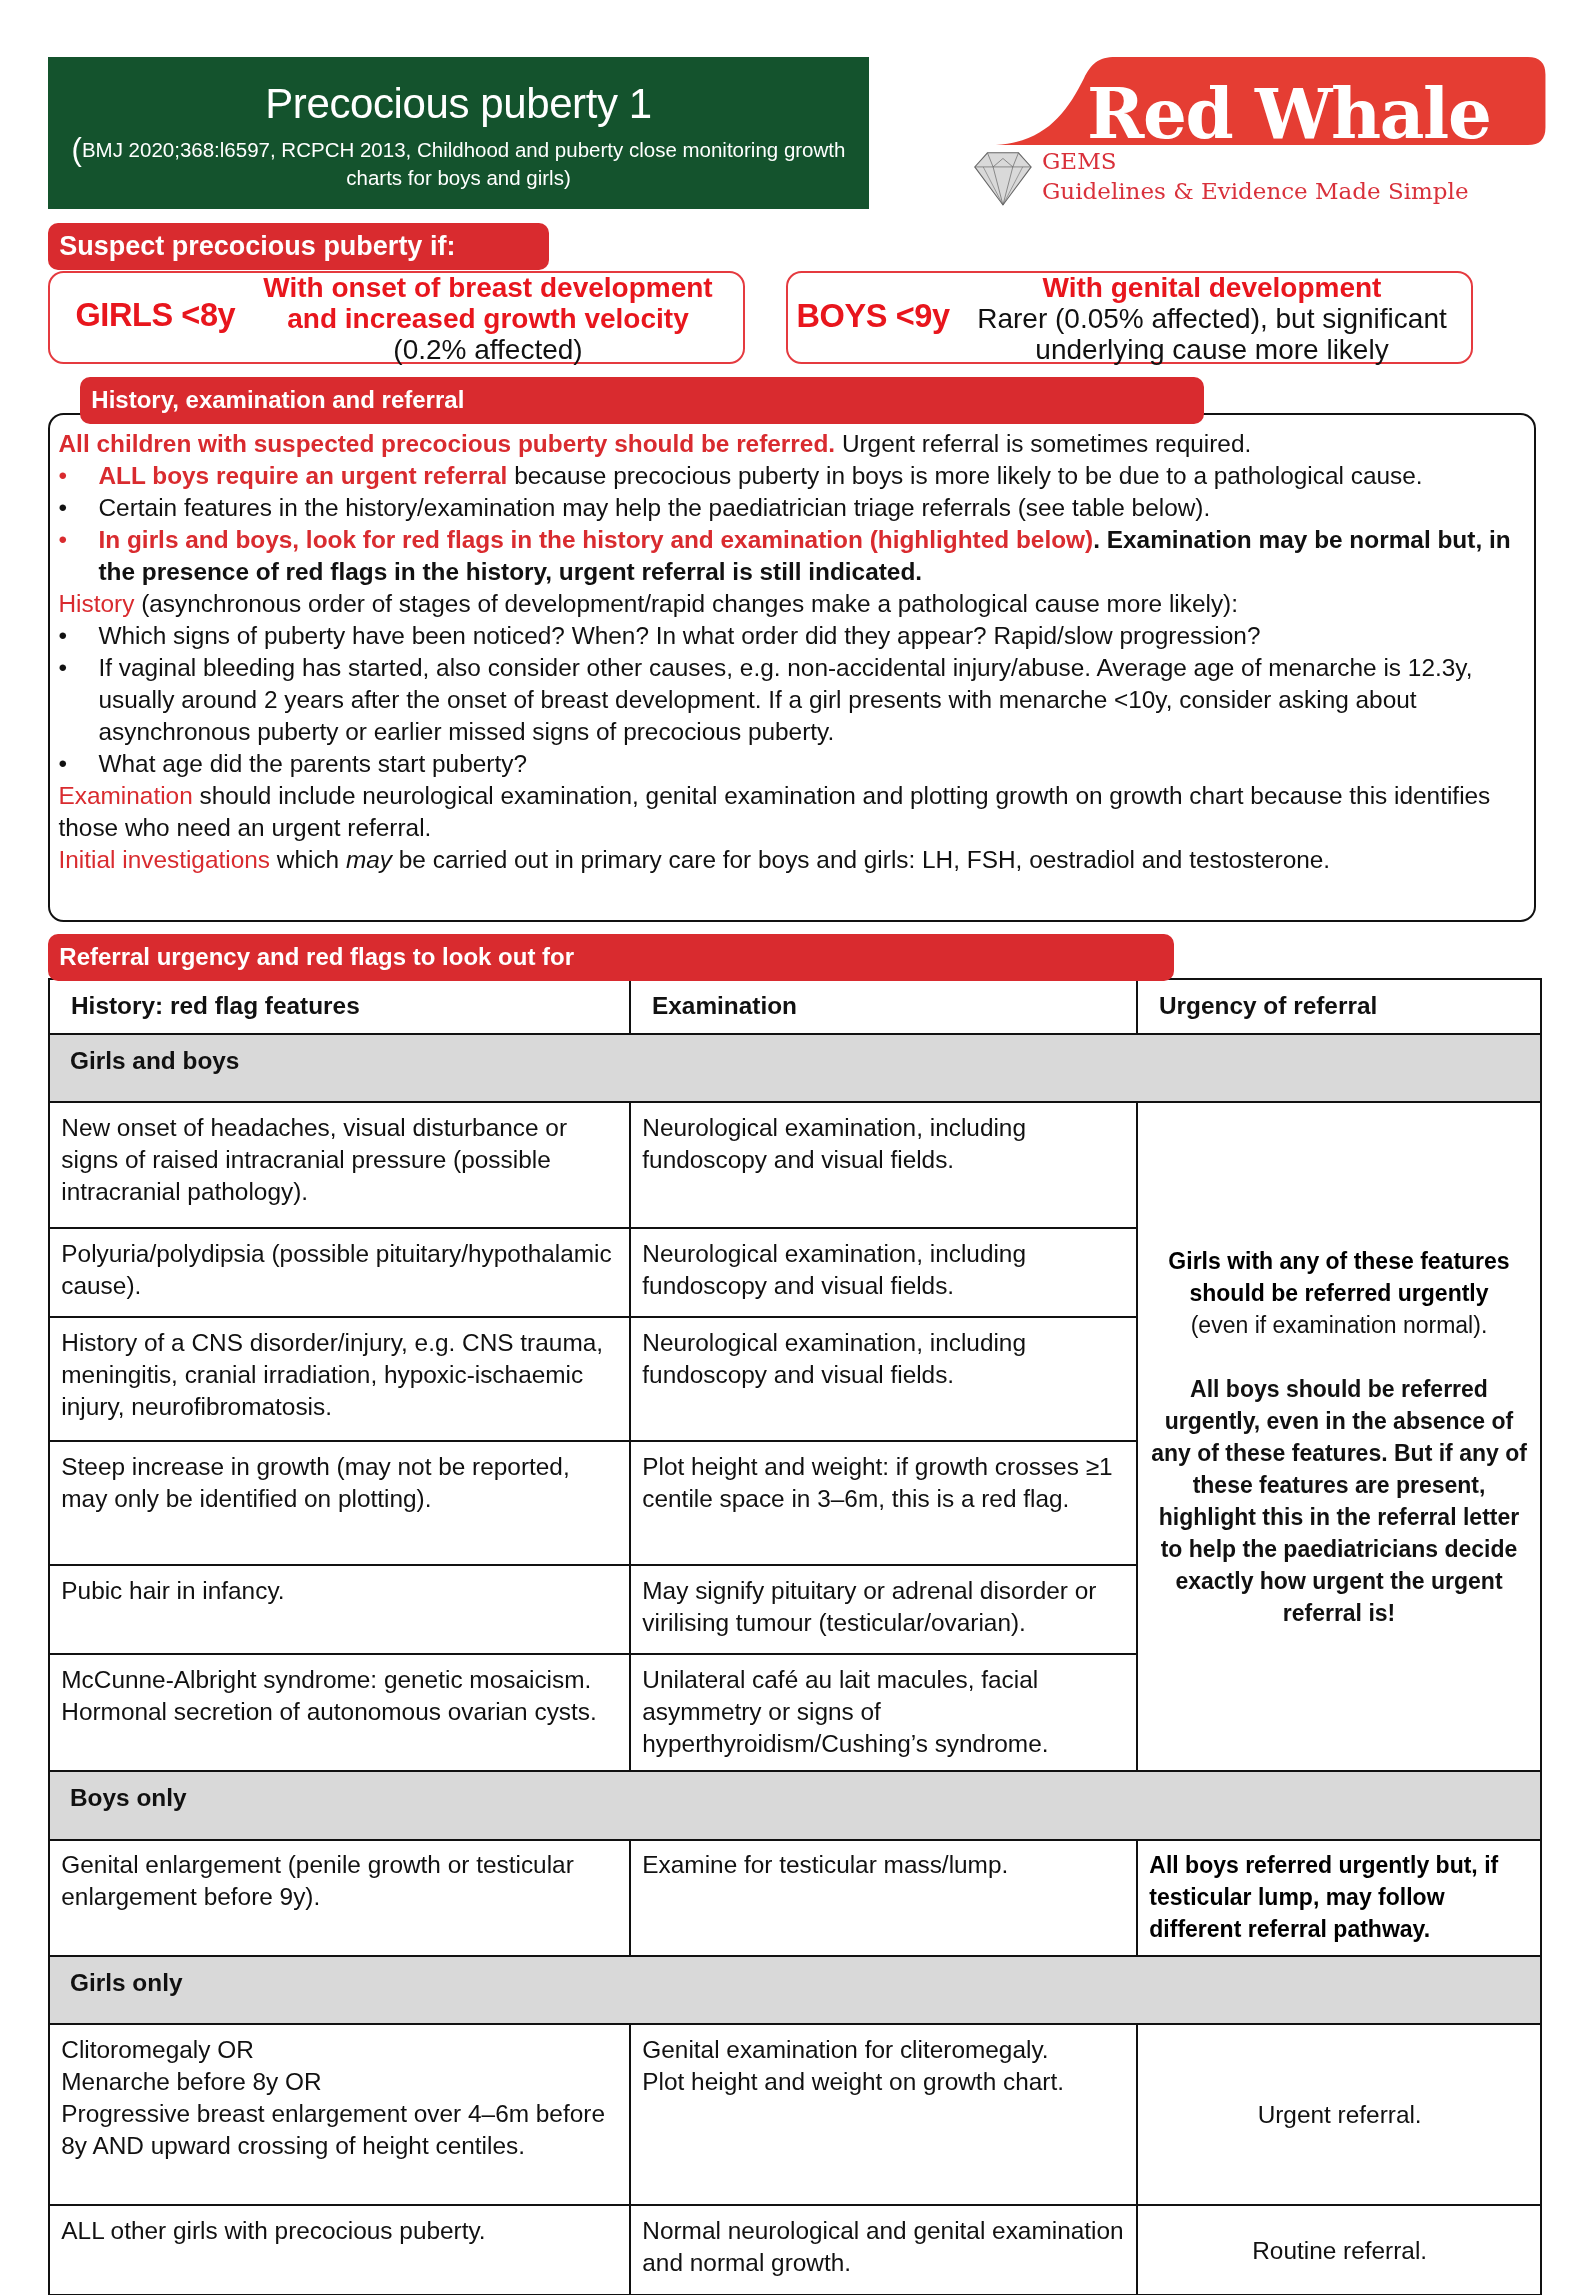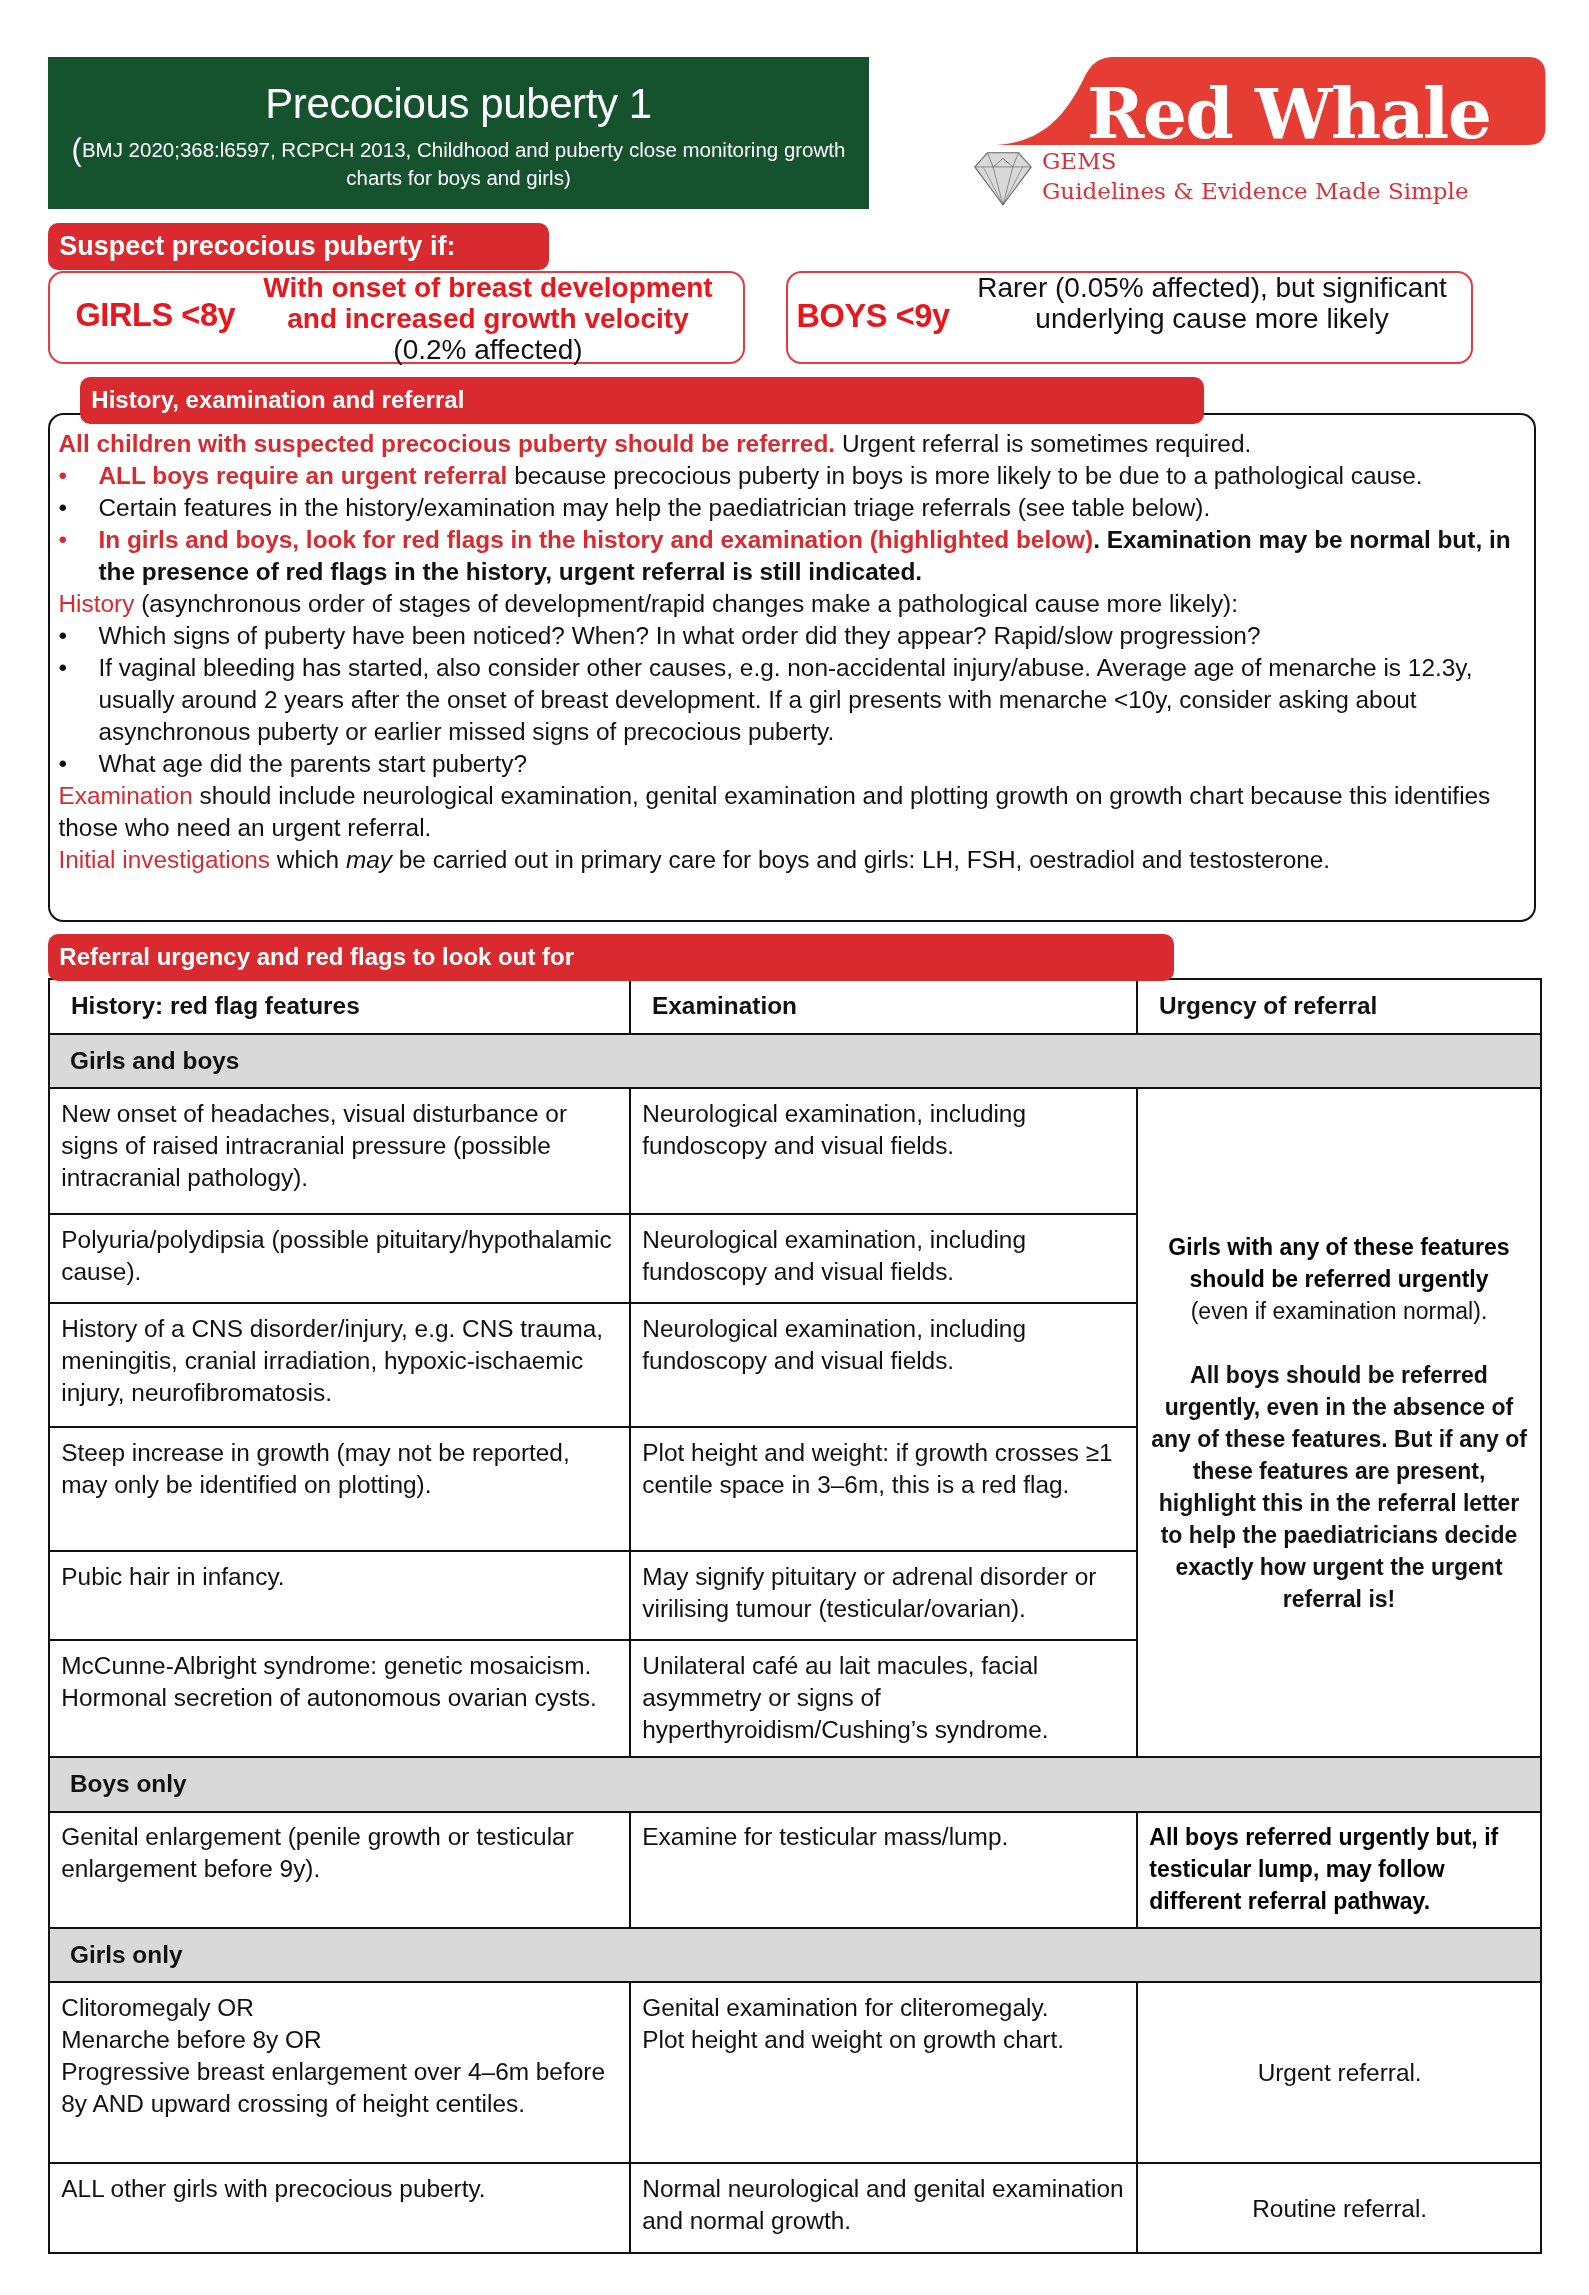--- a/index.html
+++ b/index.html
@@ -52,21 +52,21 @@
   .bl { position: relative; padding-left: 40px; }
   .bl::before { content: "\2022"; position: absolute; left: 0; top: 0; }
   .bl.redbul::before { color: #d92b2f; }
 
   
   #referral-tab { left: 48px; top: 934px; width: 1126px; height: 47px; font-size: 24px; line-height: 45px; z-index: 2; }
   #ref-table { left: 48px; top: 978px; width: 1492px; border-collapse: collapse; table-layout: fixed;
                font-size: 24.4px; line-height: 32px; }
   #ref-table td, #ref-table th { border: 2.1px solid #111; vertical-align: top; padding: 8.5px 10px 7px 11.3px; text-align: left; }
   #ref-table th { font-weight: bold; padding: 10px 10px 10px 21px; height: 32.5px; }
-  #ref-table tr.group td { background: #d9d9d9; font-weight: bold; height: 32.5px; padding: 10px 10px 10px 20px; }
+  #ref-table tr.group td { background: #d9d9d9; font-weight: bold; height: 32.5px; padding: 10px 10px 24px 20px; }
   #ref-table td.center { text-align: center; vertical-align: middle; }
   #ref-table td.urg { text-align: center; vertical-align: middle; font-size: 23px; line-height: 32px; padding: 0 10px; }
   .urg-red { color: #000000; font-weight: bold; }
   .urg-black { font-weight: bold; }
 </style>
 </head>
 <body>
 
 <div id="title-box" class="abs">
   <div class="t">Precocious puberty 1</div>
@@ -96,20 +96,21 @@
   <div class="crit-label">GIRLS &lt;8y</div>
   <div class="crit-text">
     <div class="red-b">With onset of breast development and increased growth velocity</div>
     <div>(0.2% affected)</div>
   </div>
 </div>
 
 <div id="boys-box" class="abs crit-box">
   <div class="crit-label">BOYS &lt;9y</div>
   <div class="crit-text">
+    <div class="red-b">With genital development</div>
     <div>Rarer (0.05% affected), but significant underlying cause more likely</div>
   </div>
 </div>
 
 <div id="history-tab" class="abs tab">History, examination and referral</div>
 <div id="history-box" class="abs">
   <p><span class="redb">All children with suspected precocious puberty should be referred.</span><span> Urgent referral is sometimes required.</span></p>
   <p class="bl redbul"><span class="redb">ALL boys require an urgent referral</span><span> because precocious puberty in boys is more likely to be due to a pathological cause.</span></p>
   <p class="bl"><span>Certain features in the history/examination may help the paediatrician triage referrals (see table below).</span></p>
   <p class="bl redbul"><span class="redb">In girls and boys, look for red flags in the history and examination (highlighted below)</span><span class="bold">. Examination may be normal but, in the presence of red flags in the history, urgent referral is still indicated.</span></p>

